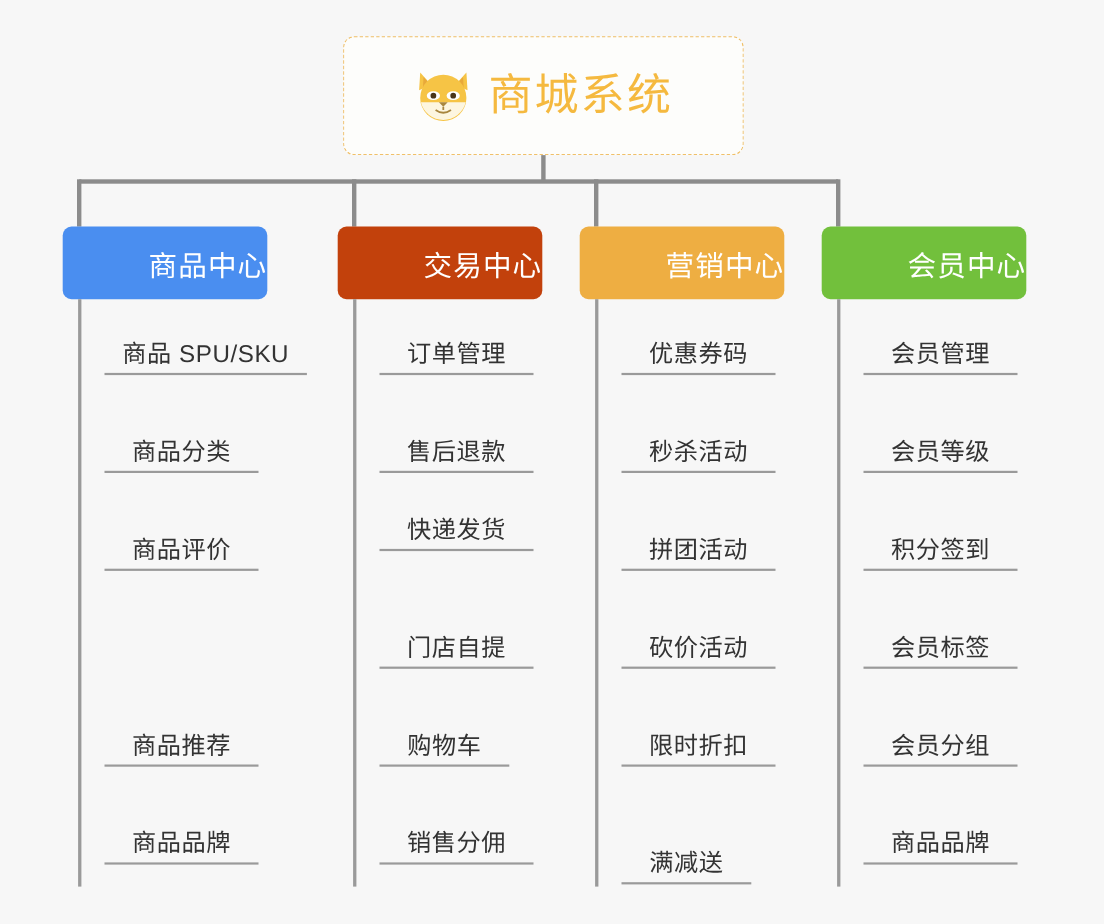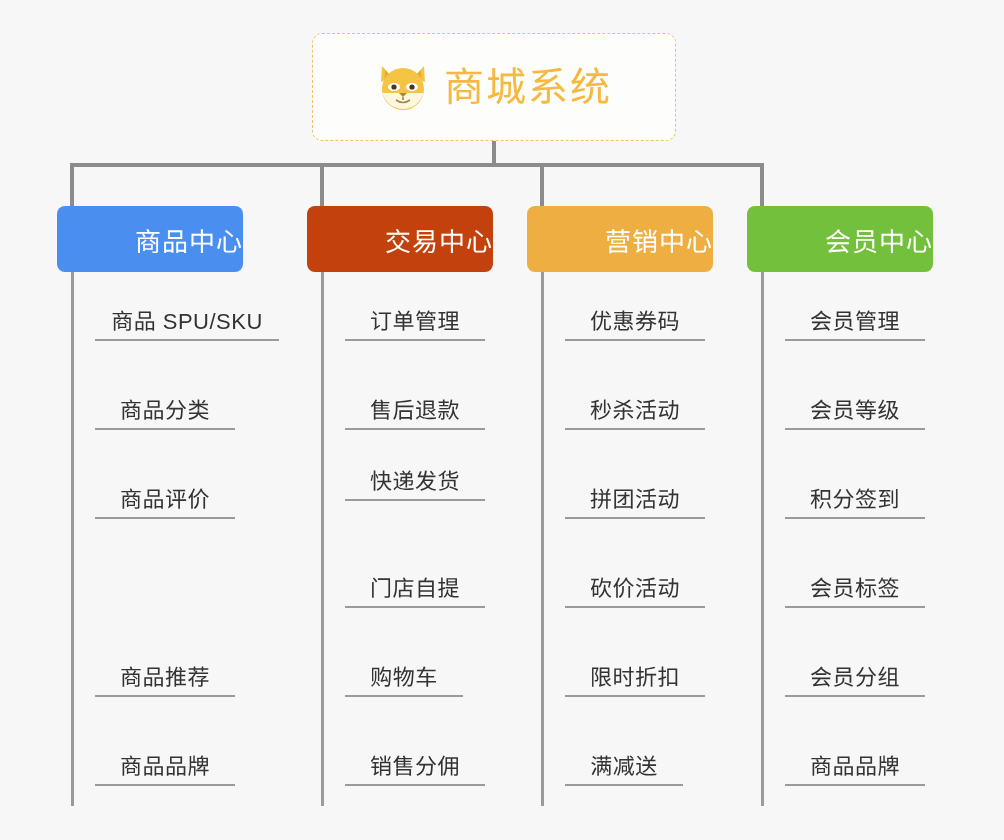--- a/index.html
+++ b/index.html
@@ -199,21 +199,21 @@
         </div>
         <div class="leaf-item" style="top: 178px; width: 140px;">
           <span class="leaf-label">拼团活动</span>
         </div>
         <div class="leaf-item" style="top: 267px; width: 140px;">
           <span class="leaf-label">砍价活动</span>
         </div>
         <div class="leaf-item" style="top: 356px; width: 140px;">
           <span class="leaf-label">限时折扣</span>
         </div>
-        <div class="leaf-item" style="top: 445px; width: 118px;">
+        <div class="leaf-item" style="top: 463px; width: 118px;">
           <span class="leaf-label">满减送</span>
         </div>
       </div>
       <div class="cat-header" style="left: 747px; width: 186px; background: rgb(114, 192, 60);">
         <span>会员中心</span>
       </div>
       <div class="leaf-col" style="left: 761px; width: 186px; height: 534px;">
         <div class="leaf-spine" style="height: 534px;"></div>
         <div class="leaf-item" style="top: 0px; width: 140px; align-items: flex-end;">
           <span class="leaf-label">会员管理</span>

